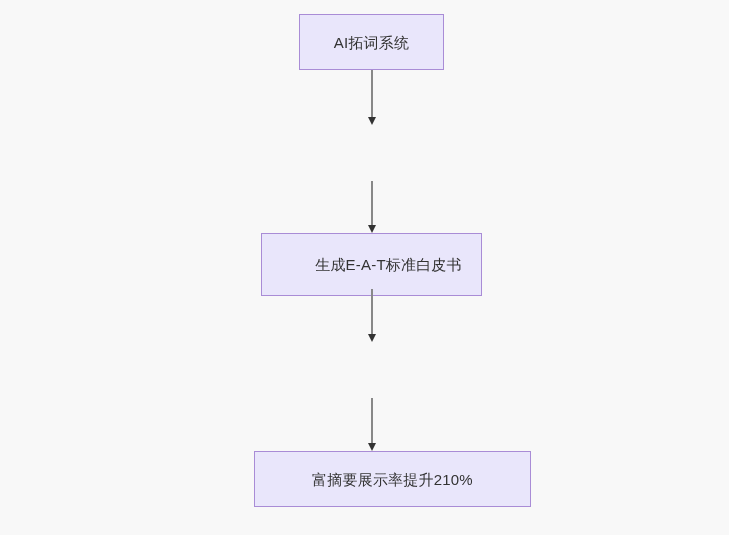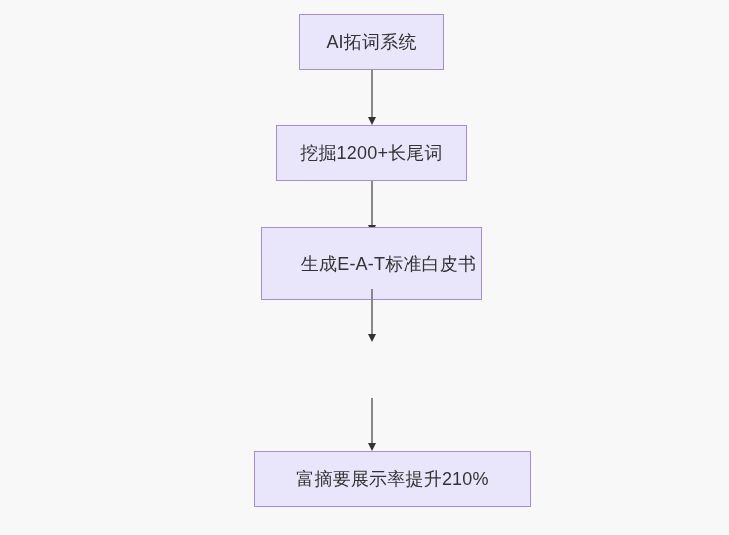--- a/index.html
+++ b/index.html
@@ -22,21 +22,21 @@
     position: absolute;
     box-sizing: border-box;
     background: #e9e6fb;
     border: 1.6px solid #a98cd6;
     display: flex;
     align-items: center;
     justify-content: center;
     border-radius: 0;
   }
   .node-label {
-    font-size: 18px;
+    font-size: 15px;
     line-height: 1;
     color: #333333;
     letter-spacing: 0.2px;
     white-space: nowrap;
     font-family: "Liberation Sans", "DejaVu Sans", sans-serif;
     text-align: center;
   }
   .edge {
     position: absolute;
     width: 0;
@@ -65,30 +65,27 @@
 
   <div class="node" style="left:299px; top:14px; width:145px; height:56px;">
     <span class="node-label">AI拓词系统</span>
   </div>
 
   <div class="edge" style="left:371px; top:70px; height:55px;">
     <div class="edge-line" style="height:47px;"></div>
     <div class="edge-arrow" style="top:47px;"></div>
   </div>
 
-  <div class="node" style="left:276px; top:125px; width:191px; height:56px;">
-    <span class="node-label">挖掘1200+长尾词</span>
-  </div>
 
   <div class="edge" style="left:371px; top:181px; height:52px;">
     <div class="edge-line" style="height:44px;"></div>
     <div class="edge-arrow" style="top:44px;"></div>
   </div>
 
-  <div class="node" style="left:261px; top:227px; width:221px; height:73px;padding-left:34px;">
+  <div class="node" style="left:261px; top:233px; width:221px; height:63px;padding-left:34px;">
     <span class="node-label">生成E-A-T标准白皮书</span>
   </div>
 
   <div class="edge" style="left:371px; top:289px; height:53px;">
     <div class="edge-line" style="height:45px;"></div>
     <div class="edge-arrow" style="top:45px;"></div>
   </div>
 
 
   <div class="edge" style="left:371px; top:398px; height:53px;">

